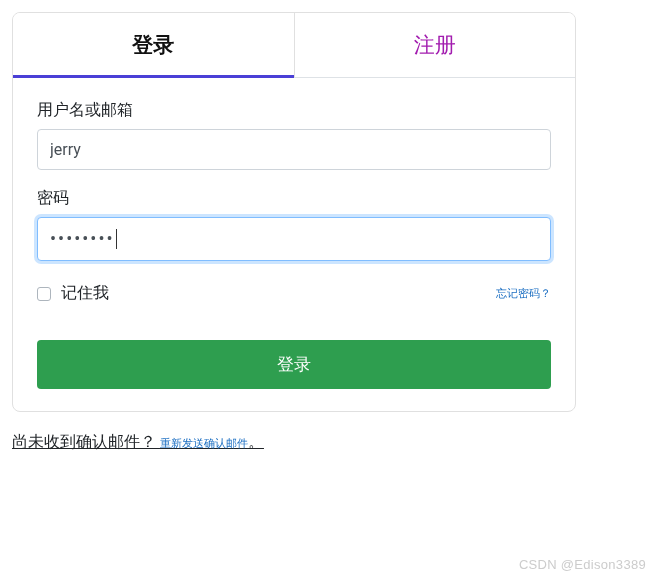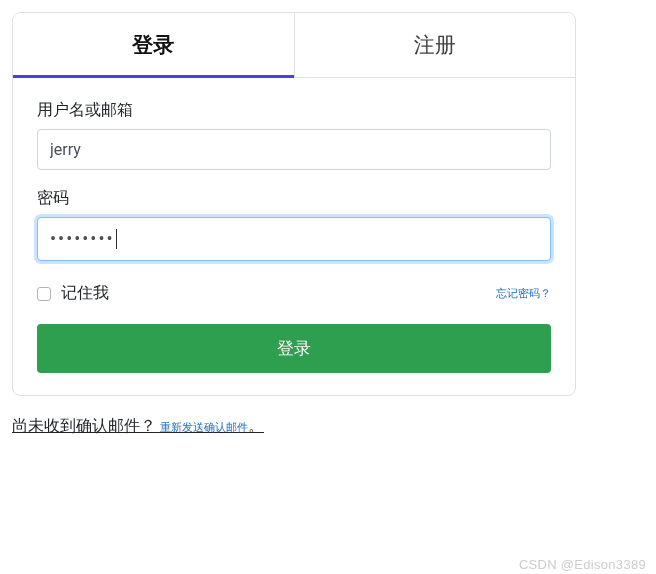--- a/index.html
+++ b/index.html
@@ -43,21 +43,21 @@
     .tab.active::after {
       content: "";
       position: absolute;
       bottom: -1px;
       left: 0;
       right: 0;
       height: 3px;
       background: #4a3fd6;
     }
     .tab.inactive {
-      color: #404040;
+      color: #a21caf;
       border-left: 1px solid #e0e0e0;
       font-weight: 400;
     }
     .form-body {
       padding: 22px 24px 22px 24px;
     }
     .form-group {
       margin-bottom: 18px;
     }
     .label {
@@ -93,21 +93,21 @@
       width: 1px;
       height: 20px;
       background: #333;
       vertical-align: middle;
       margin-left: 1px;
     }
     .row-flex {
       display: flex;
       justify-content: space-between;
       align-items: center;
-      margin-bottom: 20px;
+      margin-bottom: 36px;
       margin-top: 22px;
     }
     .checkbox-wrap {
       display: flex;
       align-items: center;
       gap: 10px;
     }
     .checkbox {
       width: 14px;
       height: 14px;

